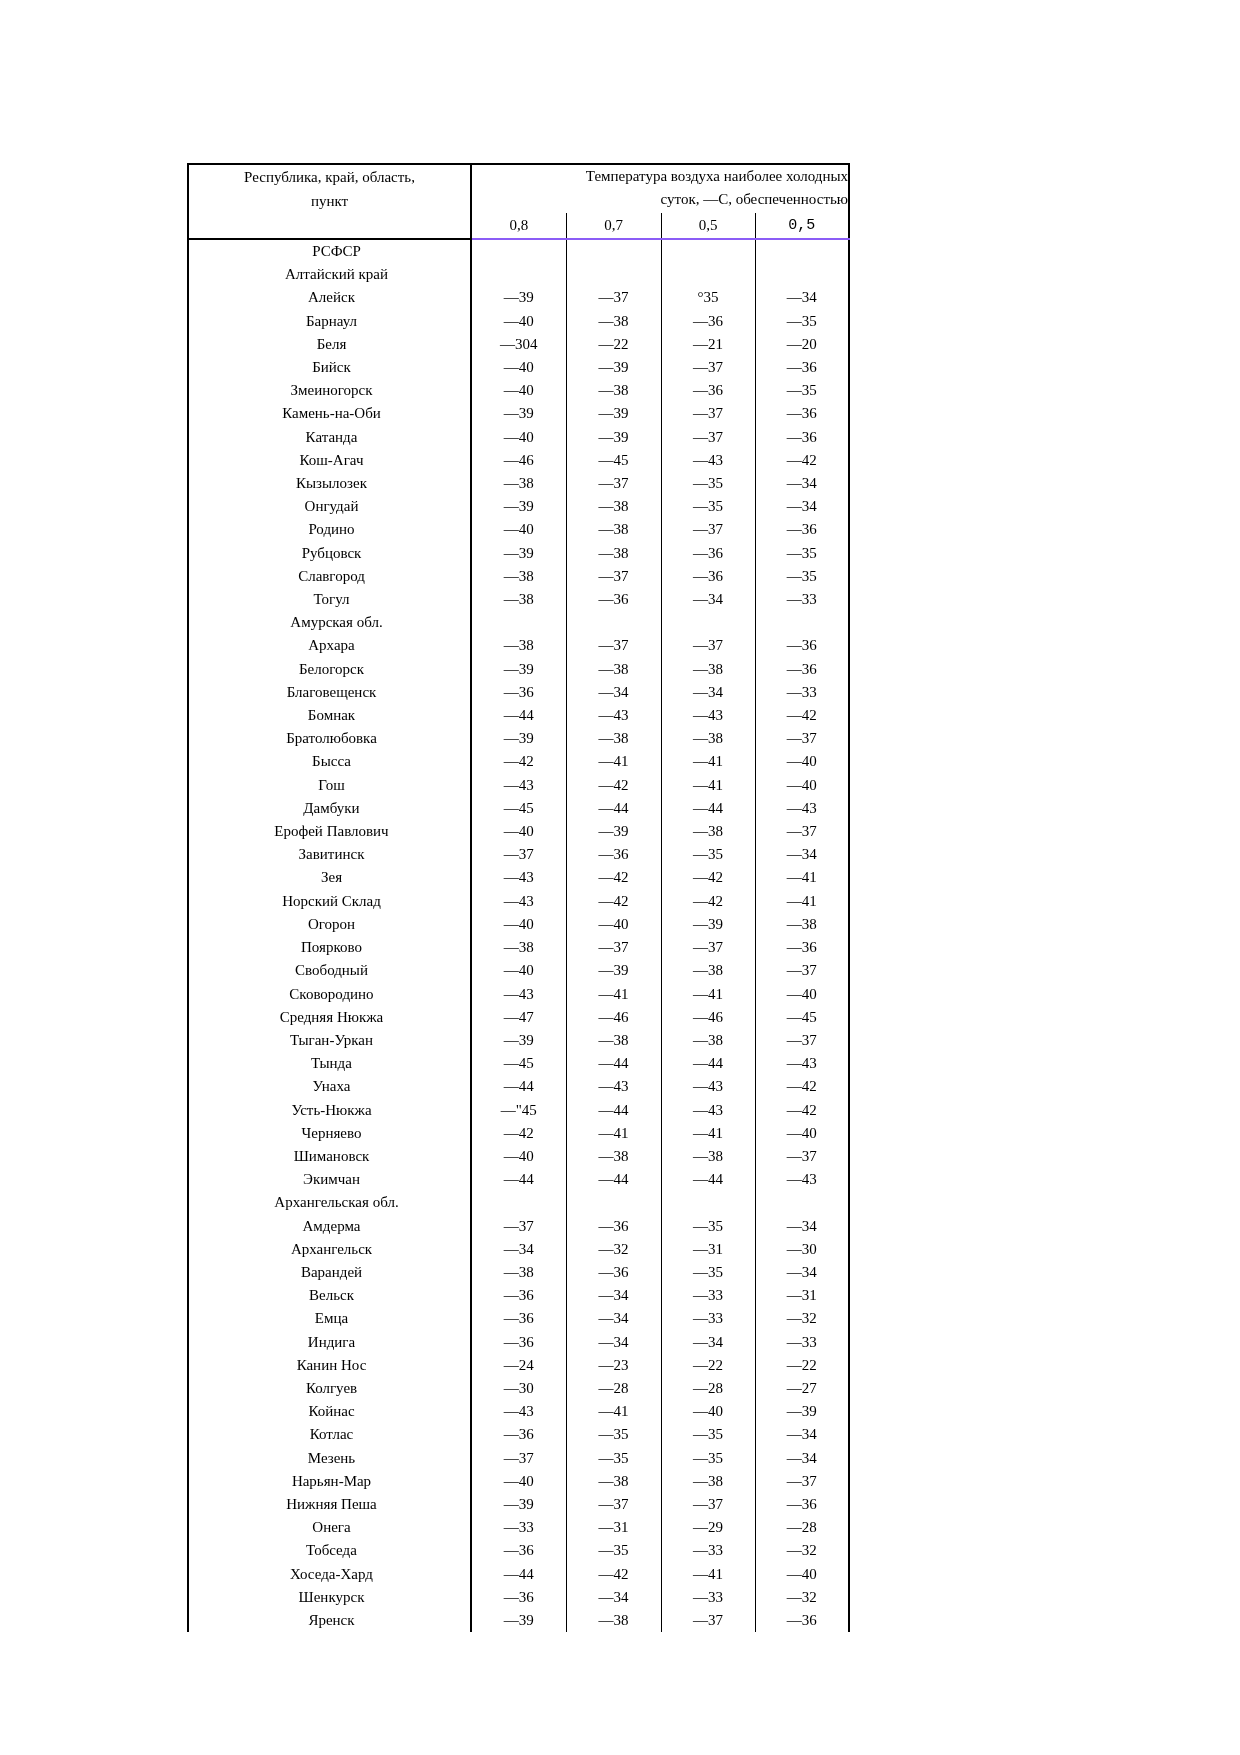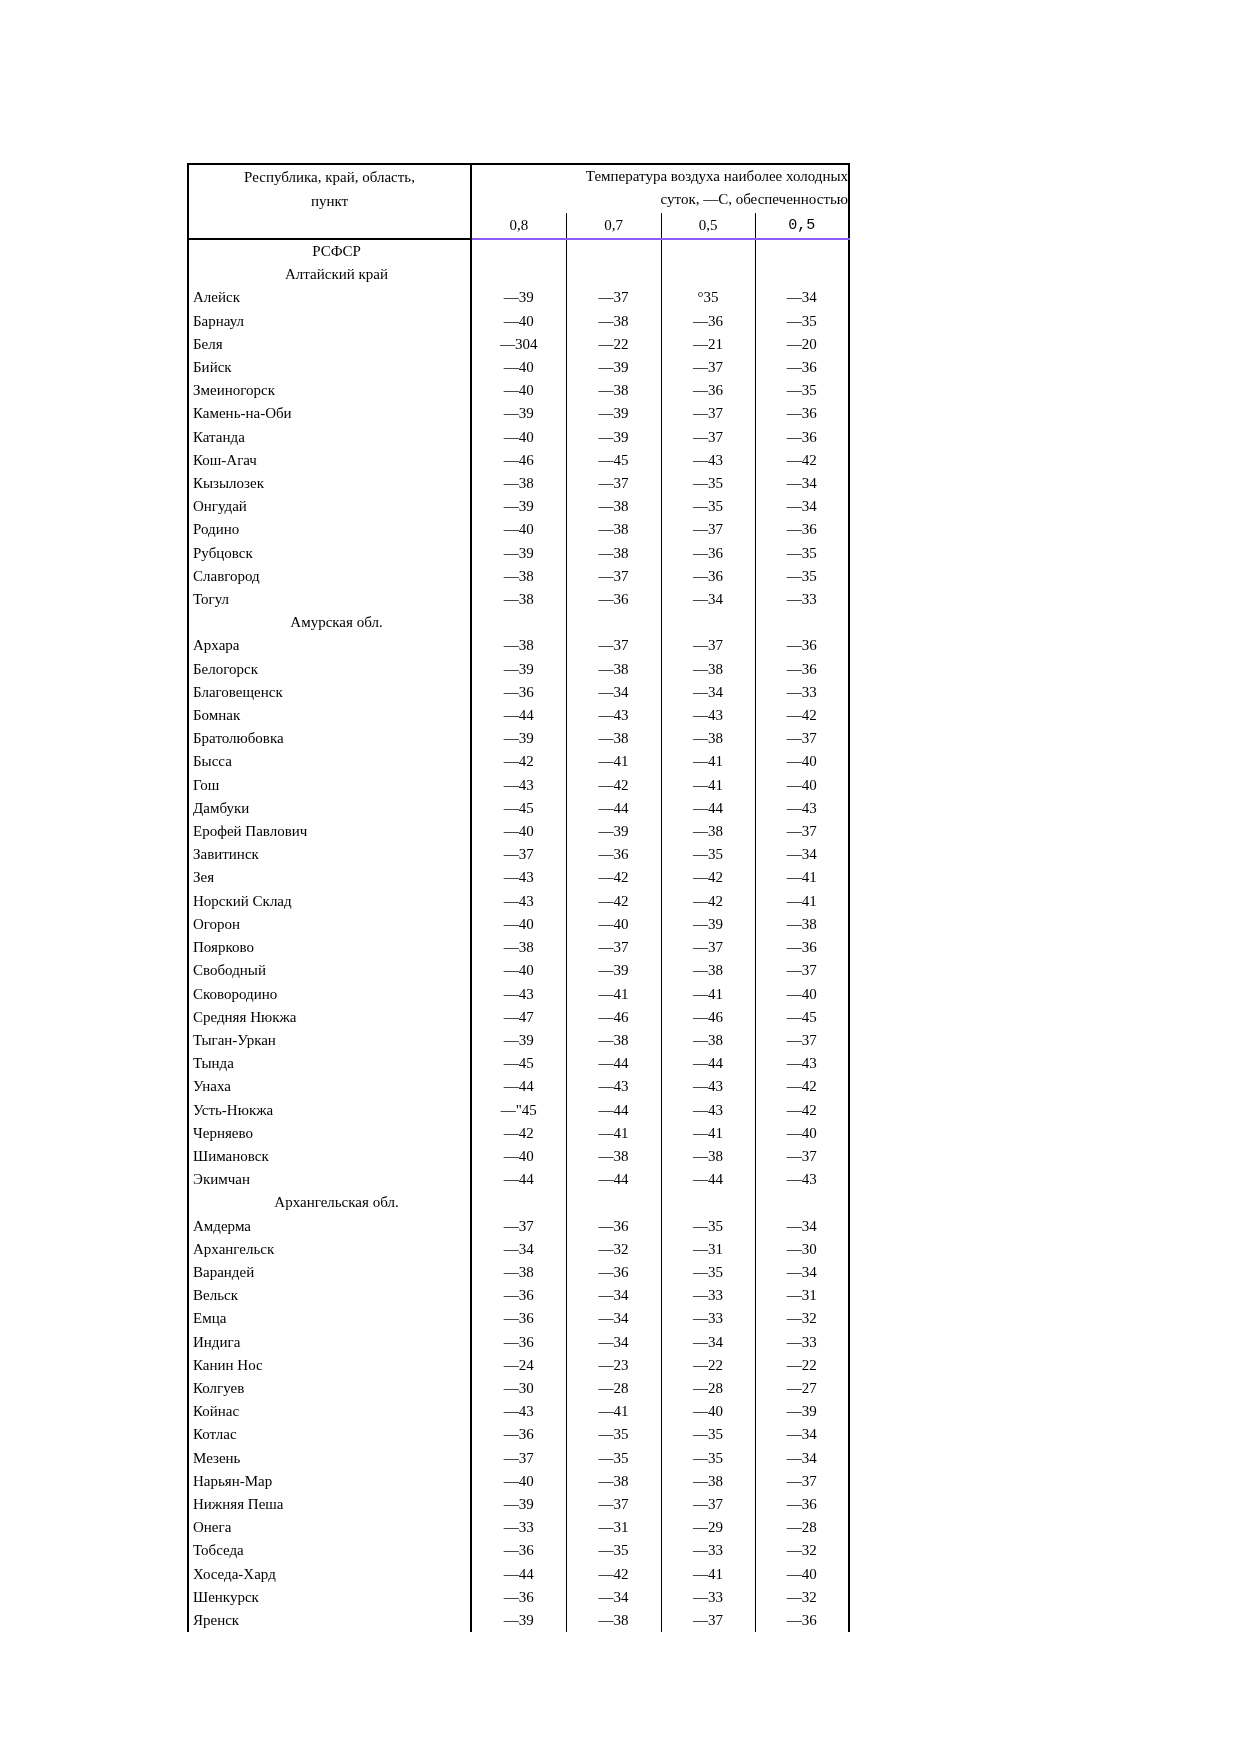--- a/index.html
+++ b/index.html
@@ -68,21 +68,21 @@
   }
 
   
   .doc-table tbody td {
     height: 23.2px;
     line-height: 23.2px;
   }
   td.name {
     border-left: 2px solid #000;
     border-right: 2px solid #000;
-    text-align: left;
+    text-align: center;
     padding-left: 4px;
   }
   td.name.section {
     text-align: center;
     padding-left: 14px;
   }
   td.name.section.italic {
   }
   td.val {
     border-right: 1.5px solid #000;

